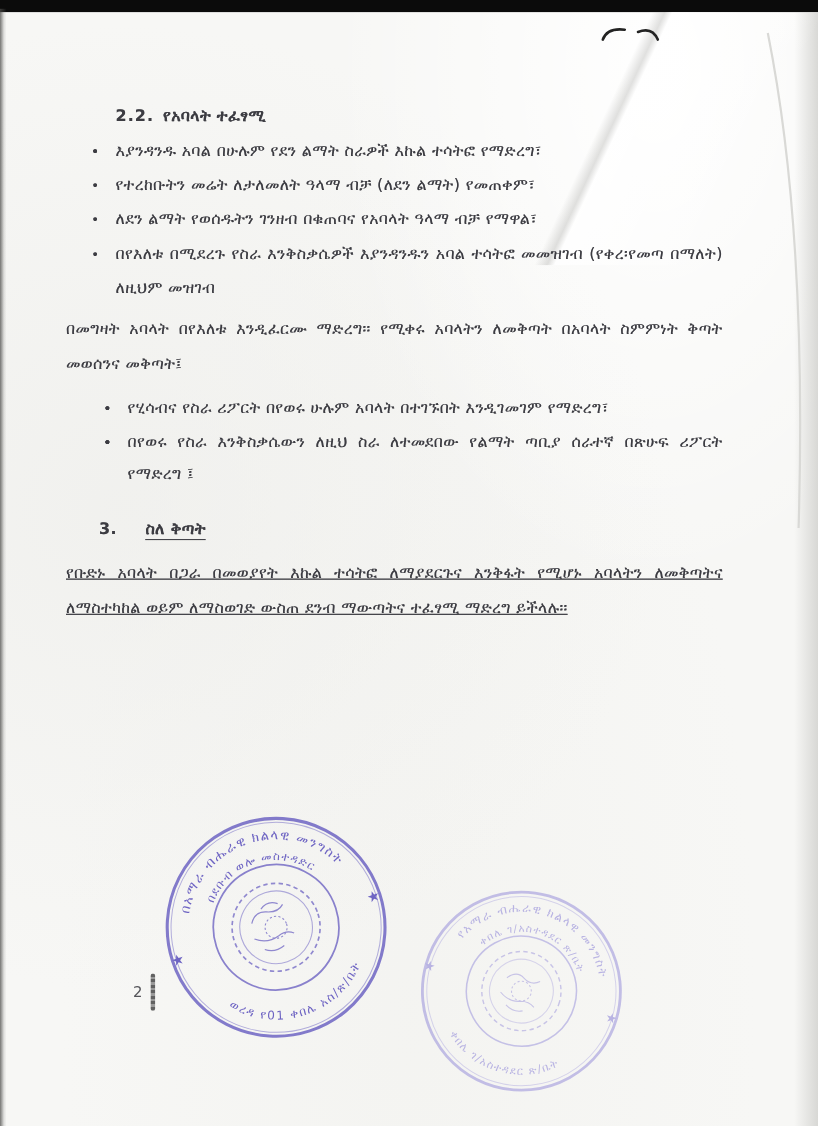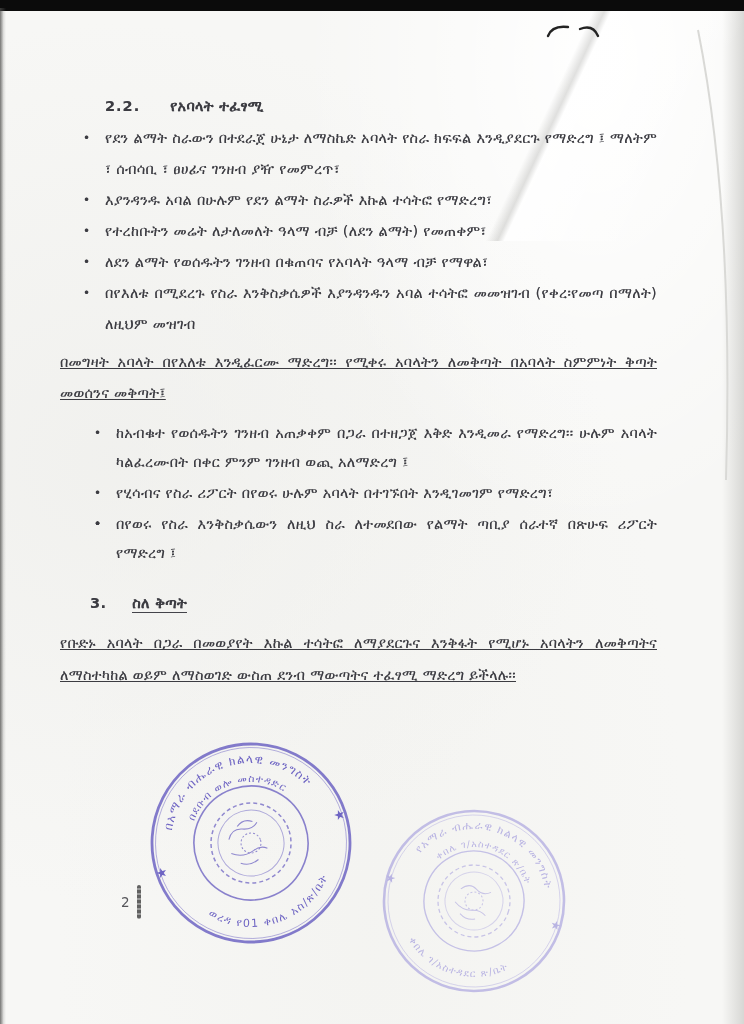--- a/index.html
+++ b/index.html
@@ -31,26 +31,26 @@
     background:repeating-linear-gradient(to bottom,#474747 0 3px,#8a8a8a 3px 5px);opacity:.85;}
   .staple{position:absolute;left:542px;top:18px;}
   
   .content{
     position:absolute;left:60px;top:90px;width:597px;
     font-size:14.5px;line-height:31px;text-align:justify;
     text-shadow:0 0 .5px rgba(70,70,76,.55);
     letter-spacing:.3px;
   }
   .h22{padding-left:45px;font-weight:600;line-height:33px;}
-  .h22 .num{margin-right:30px;letter-spacing:1px;}
+  .h22 .num{margin-right:8px;letter-spacing:1px;}
   .bullet{position:relative;padding-left:45px;}
   .bullet .dot{position:absolute;left:23px;top:0;font-size:12px;}
   .grp2 .bullet{padding-left:56px;line-height:29px;margin-bottom:2px;}
   .grp2 .bullet .dot{left:34px;}
-  .para{margin:7px 0 10px 0;text-decoration:underline;}
+  .para{margin:7px 0 10px 0;}
   .grp2{margin-top:10px;}
   .h3{margin-top:20px;padding-left:30px;font-weight:600;line-height:31px;}
   .h3 .num{margin-right:26px;}
   .h3 .title{border-bottom:1.4px solid #44444a;padding-bottom:1px;}
   .para3{margin-top:9px;line-height:31.5px;text-decoration:underline;}
   .pagenum{position:absolute;left:121px;top:894px;font-size:13.5px;color:#55555a;}
   
   .stamp{position:absolute;}
   .stamp1{left:143px;top:735px;width:216px;height:216px;color:#5c51bd;filter:blur(.3px);opacity:.88;}
   .stamp2{left:376px;top:803px;width:196px;height:196px;color:#948cd9;filter:blur(.6px);opacity:.62;}
@@ -73,21 +73,20 @@
   </svg>
 
   <div class="content">
 
     <div class="h22">
       <span class="num">2.2.</span><span class="title">የአባላት ተፈፃሚ</span>
     </div>
 
     <div class="bullet">
       <span class="dot">•</span>
-      <span>የደን ልማት ስራውን በተደራጀ ሁኔታ ለማስኬድ አባላት የስራ ክፍፍል እንዲያደርጉ የማድረግ ፤ ማለትም ፣ ሰብሳቢ ፣ ፀሀፊና ገንዘብ ያዥ የመምረጥ፣</span>
     </div>
     <div class="bullet">
       <span class="dot">•</span>
       <span>እያንዳንዱ አባል በሁሉም የደን ልማት ስራዎች እኩል ተሳትፎ የማድረግ፣</span>
     </div>
     <div class="bullet">
       <span class="dot">•</span>
       <span>የተረከቡትን መሬት ለታለመለት ዓላማ ብቻ (ለደን ልማት) የመጠቀም፣</span>
     </div>
     <div class="bullet">
@@ -97,21 +96,20 @@
     <div class="bullet">
       <span class="dot">•</span>
       <span>በየእለቱ በሚደረጉ የስራ እንቅስቃሴዎች እያንዳንዱን አባል ተሳትፎ መመዝገብ (የቀረ፡የመጣ በማለት) ለዚህም መዝገብ</span>
     </div>
 
     <p class="para">በመግዛት አባላት በየእለቱ እንዲፈርሙ ማድረግ፡፡ የሚቀሩ አባላትን ለመቅጣት በአባላት ስምምነት ቅጣት መወሰንና መቅጣት፤</p>
 
     <div class="grp2">
       <div class="bullet">
         <span class="dot">•</span>
-        <span>ከአብቁተ የወሰዱትን ገንዘብ አጠቃቀም በጋራ በተዘጋጀ እቅድ እንዲመራ የማድረግ፡፡ ሁሉም አባላት ካልፈረሙበት በቀር ምንም ገንዘብ ወጪ አለማድረግ ፤</span>
       </div>
       <div class="bullet">
         <span class="dot">•</span>
         <span>የሂሳብና የስራ ሪፖርት በየወሩ ሁሉም አባላት በተገኙበት እንዲገመገም የማድረግ፣</span>
       </div>
       <div class="bullet">
         <span class="dot">•</span>
       </div>
       <div class="bullet">
         <span class="dot">•</span>

